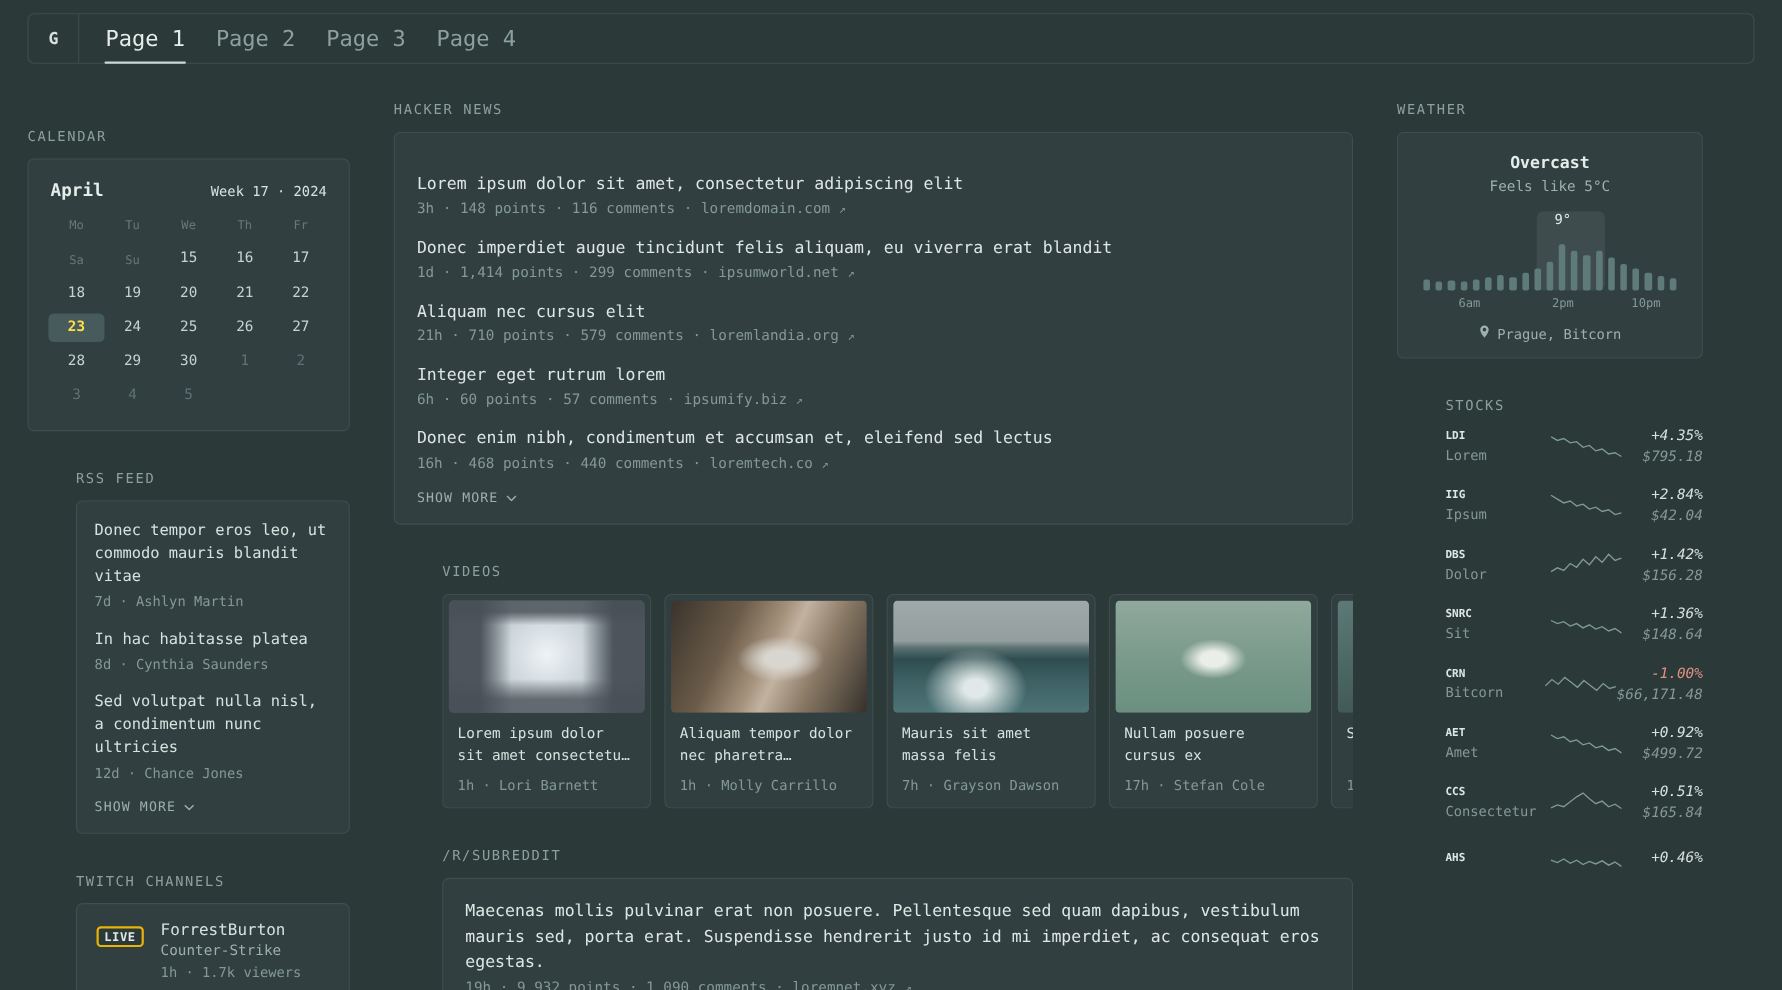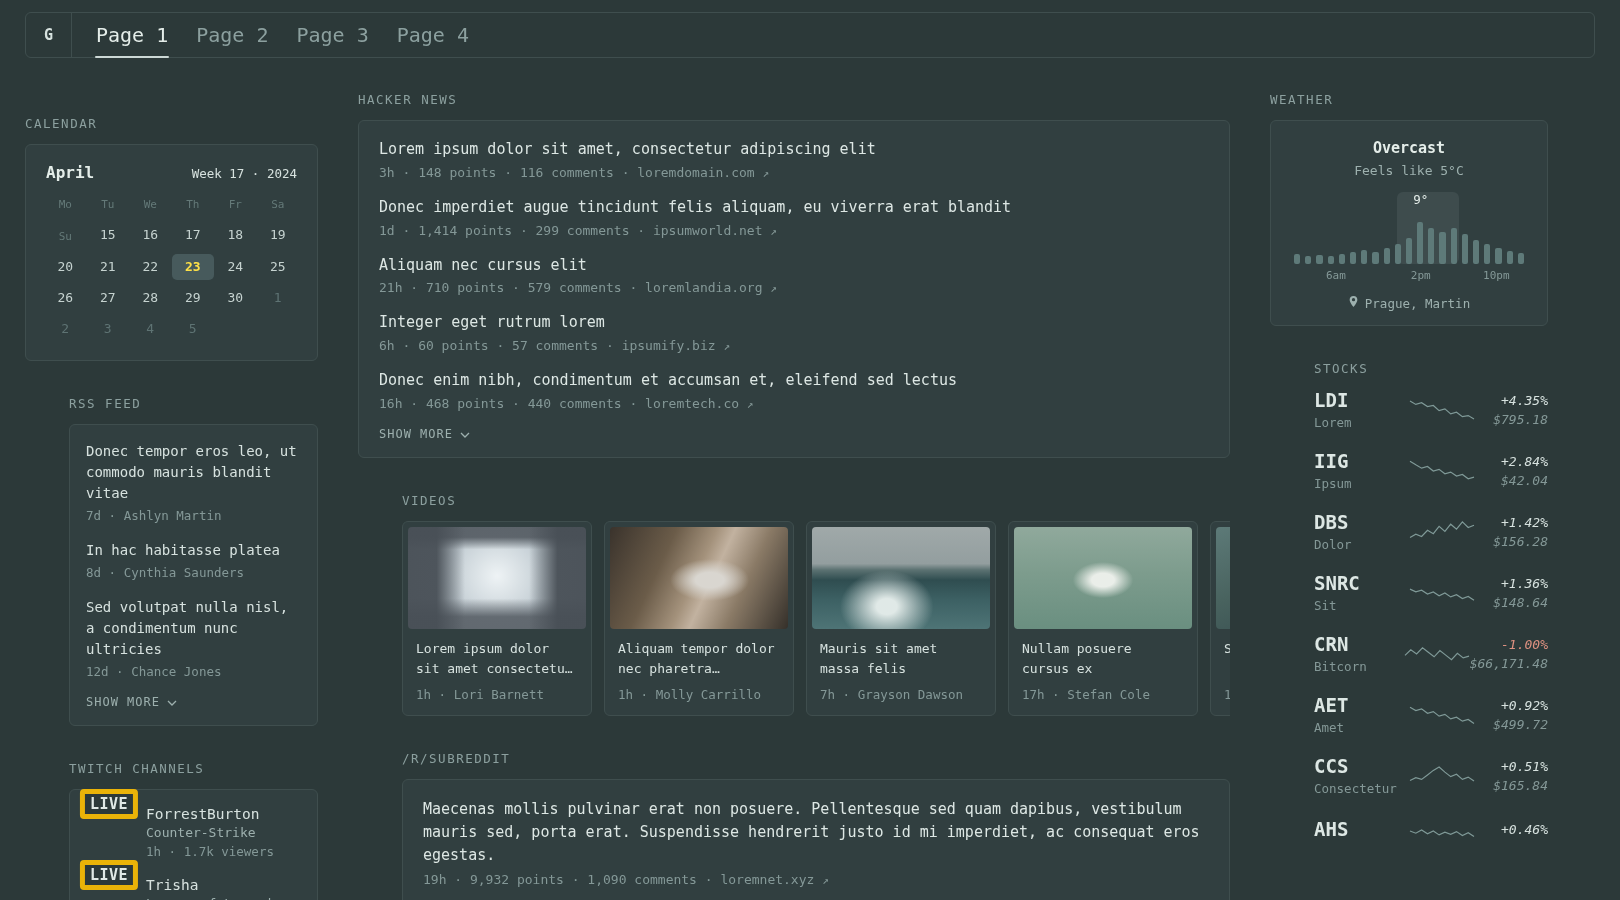--- a/index.html
+++ b/index.html
@@ -68,51 +68,51 @@
     font-size:12px; letter-spacing:1px; color:#9db0ae;
   }
   .ext { color:#849897; }
   .ext .arrow { font-size:11px; }
 
   
   .cal-head { display:flex; justify-content:space-between; align-items:baseline; padding:2px 4px 8px; }
   .cal-month { font-size:16px; font-weight:bold; color:#e4ede9; }
   .cal-week { font-size:12.5px; color:#d7e2df; }
   .cal-grid {
-    display:grid; grid-template-columns:repeat(6,1fr);
+    display:grid; grid-template-columns:repeat(5,1fr);
     row-gap:5px; text-align:center; padding:0 2px 2px;
   }
   .cal-dow { font-size:11px; color:#647978; padding:8px 0 6px; }
   .cal-day { font-size:13px; color:#c6d3d0; height:26px; line-height:26px; border-radius:5px; }
   .cal-day.selected { background:#475a5c; color:#fde047; font-weight:bold; }
   .cal-day.dim { color:#5e7373; }
 
   
   .feed-item + .feed-item { margin-top:17px; }
   .feed-title { display:block; font-size:14px; line-height:1.5; color:#d7e2df; }
 
   
   .tw-item { display:flex; gap:14px; align-items:flex-start; }
   .tw-item + .tw-item { margin-top:18px; }
   .tw-avatar-wrap { position:relative; flex:0 0 46px; width:46px; padding-bottom:7px; }
   .tw-avatar { width:44px; height:44px; border-radius:50%; margin-left:1px; }
   .av1 { background:radial-gradient(circle at 40% 32%, #97a3a8 0%, #5d686d 55%, #39444a 100%); }
   .av2 { background:radial-gradient(circle at 42% 30%, #aab5b4 0%, #6b7a78 50%, #414e50 100%); }
   .av3 { background:radial-gradient(circle at 45% 35%, #dccfbc 0%, #9a8f80 55%, #5c554c 100%); }
   .tw-badge {
-    position:absolute; left:50%; transform:translateX(-50%); bottom:10px;
-    background:#2c3939; border:5px solid #eab308; border-radius:4px;
-    font-size:15px; font-weight:bold; letter-spacing:.5px;
+    position:absolute; left:50%; transform:translateX(-50%); bottom:0;
+    background:#2c3939; border:2px solid #eab308; border-radius:4px;
+    font-size:11px; font-weight:bold; letter-spacing:.5px;
     padding:1px 5px; color:#e0e9e6; white-space:nowrap;
   }
   .tw-name { font-size:14.5px; color:#d7e2df; display:block; }
   .tw-game { font-size:13px; color:#9db0ae; margin-top:3px; }
 
   
-  .hn-card { padding:18px 20px 16px; }
+  .hn-card { padding:36px 20px 16px; }
   .hn-item + .hn-item { margin-top:17px; }
   .hn-title { display:block; font-size:15px; line-height:1.45; color:#dde7e4; }
   .hn-meta { font-size:13px; color:#849897; margin-top:4px; }
   .sub-card { padding:18px 20px; }
   .sub-title { display:block; font-size:15px; line-height:1.55; color:#dde7e4; }
 
   
   .videos-row { display:flex; gap:12px; overflow:hidden; }
   .video-card {
     flex:0 0 190px; width:190px;
@@ -162,21 +162,21 @@
   .w-times span { position:absolute; transform:translateX(-50%); }
   .w-time-0 { left:19%; } .w-time-1 { left:55%; } .w-time-2 { left:87%; }
   .w-loc {
     margin-top:13px; font-size:12.5px; color:#9db0ae;
     display:flex; align-items:center; justify-content:center; gap:6px;
   }
 
   
   .stock-row { display:flex; align-items:center; margin-bottom:20px; }
   .stock-left { width:95px; }
-  .stock-sym { font-size:19px; font-weight:bold; color:#dde7e4; }
+  .stock-sym { font-size:10px; font-weight:bold; color:#dde7e4; }
   .stock-name { font-size:12.5px; color:#849897; margin-top:4px; }
   .stock-spark { flex:0 0 66px; width:66px; height:30px; }
   .stock-right { flex:1; text-align:right;font-style:italic; }
   .stock-change { font-size:13px; color:#d7e2df; }
   .stock-change.neg { color:#de9181; }
   .stock-price { font-size:13px; color:#849897; margin-top:4px; }
 
   .chev { display:inline-block; }
 </style>
 </head>
@@ -443,21 +443,21 @@
           <div class="w-times">
             <span class="w-time-0">6am</span>
             <span class="w-time-1">2pm</span>
             <span class="w-time-2">10pm</span>
           </div>
         </div>
         <div class="w-loc">
           <span><svg width="11" height="13" viewBox="0 0 12 14">
                 <path d="M6 1a4.2 4.2 0 0 0-4.2 4.2C1.8 8.4 6 13 6 13s4.2-4.6 4.2-7.8A4.2 4.2 0 0 0 6 1zm0 5.8a1.8 1.8 0 1 1 0-3.6 1.8 1.8 0 0 1 0 3.6z" fill="#9db0ae"></path>
               </svg></span>
-          <span>Prague, Martin</span>
+          <span>Prague, Bitcorn</span>
         </div>
       </div>
     </div>
 
     <div class="widget">
       <h2 class="wtitle">STOCKS</h2>
       <div>
 
         <a class="stock-row">
           <span class="stock-left">

